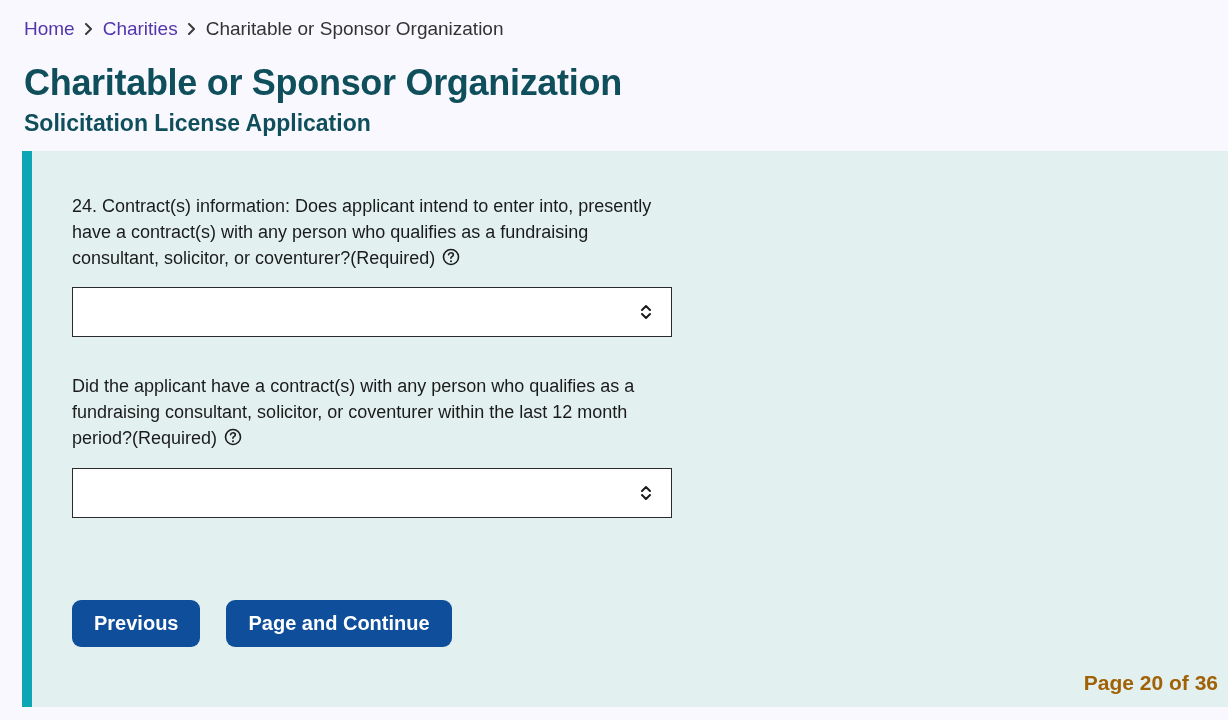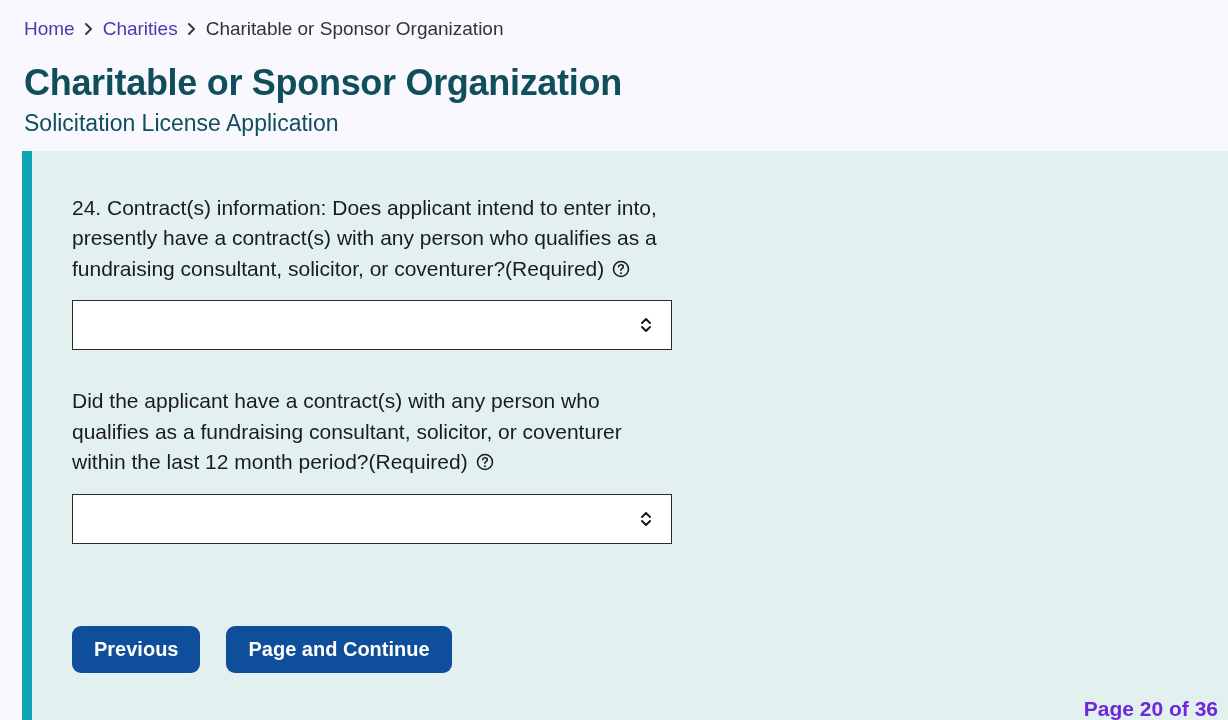--- a/index.html
+++ b/index.html
@@ -36,39 +36,39 @@
   }
   h1.page-title {
     color: #0f4e5b;
     font-weight: 800;
     font-size: 36px;
     letter-spacing: -0.3px;
     margin-bottom: 6px;
   }
   h2.page-subtitle {
     color: #0f4e5b;
-    font-weight: 400;
+    font-weight: 700;
     font-size: 23px;
     margin-bottom: 14px;
   }
   .panel {
     border-left: 10px solid #0ea5b5;
     background: #e2f1f0;
     padding: 42px 50px 60px 40px;
     min-height: 530px;
     position: relative;
     margin-left: -2px;
     margin-right: -24px;
   }
   .field {
     max-width: 600px;
     margin-bottom: 36px;
   }
   .field-label {
-    font-size: 21px;
+    font-size: 18px;
     line-height: 1.45;
     color: #1b1b1b;
     margin-bottom: 14px;
   }
   .help-icon {
     display: inline-block;
     vertical-align: -2px;
     margin-left: 2px;
   }
   .select-wrap {
@@ -113,21 +113,21 @@
     padding: 12px 22px;
     cursor: pointer;
     font-family: inherit;
   }
   .page-indicator {
     position: absolute;
     right: 10px;
     bottom: 12px;
     font-size: 21px;
     font-weight: 700;
-    color: #6d28d9;
+    color: #a16207;
   }
 </style>
 </head>
 <body>
 
 <div class="page">
   <nav class="breadcrumb">
     <a href="#">Home</a>
     <span class="sep">
       <svg width="8" height="12" viewBox="0 0 8 12">

